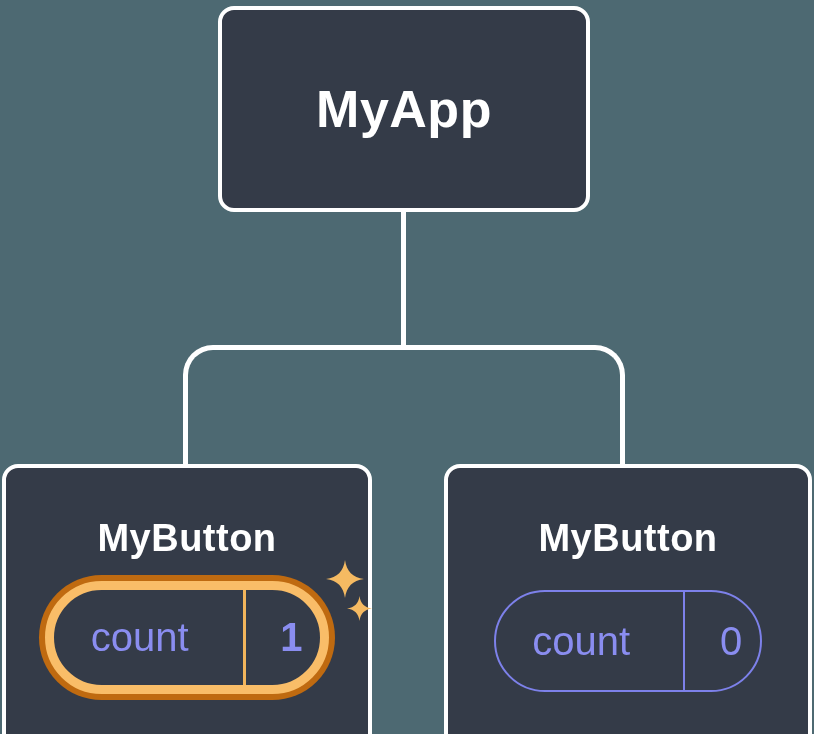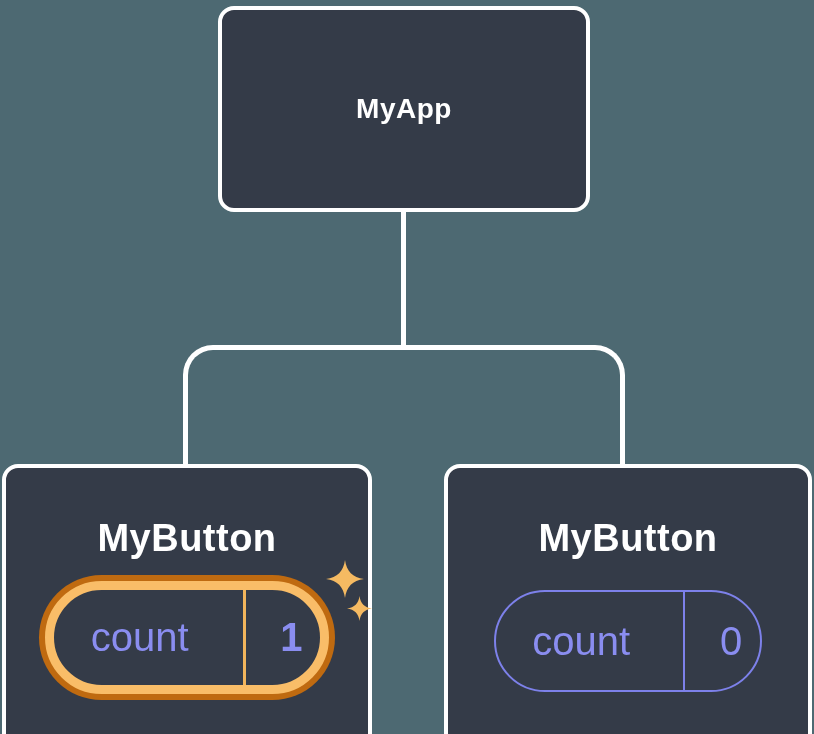--- a/index.html
+++ b/index.html
@@ -37,21 +37,21 @@
     color:var(--label_text);
     font-weight:700;
     letter-spacing:0.5px;
     white-space:nowrap;
   }
   
   .node.root{
     left:218px;top:6px;width:372px;height:206px;
     display:flex;align-items:center;justify-content:center;
   }
-  .node.root .node-label{font-size:28px;}
+  .node.root .node-label{font-size:52px;}
   
   .stem{
     position:absolute;
     left:401px;top:212px;width:5px;height:136px;
     background:var(--connector);
   }
   .bracket{
     position:absolute;
     left:183px;top:345px;width:442px;height:123px;
     border-top:5px solid var(--connector);

